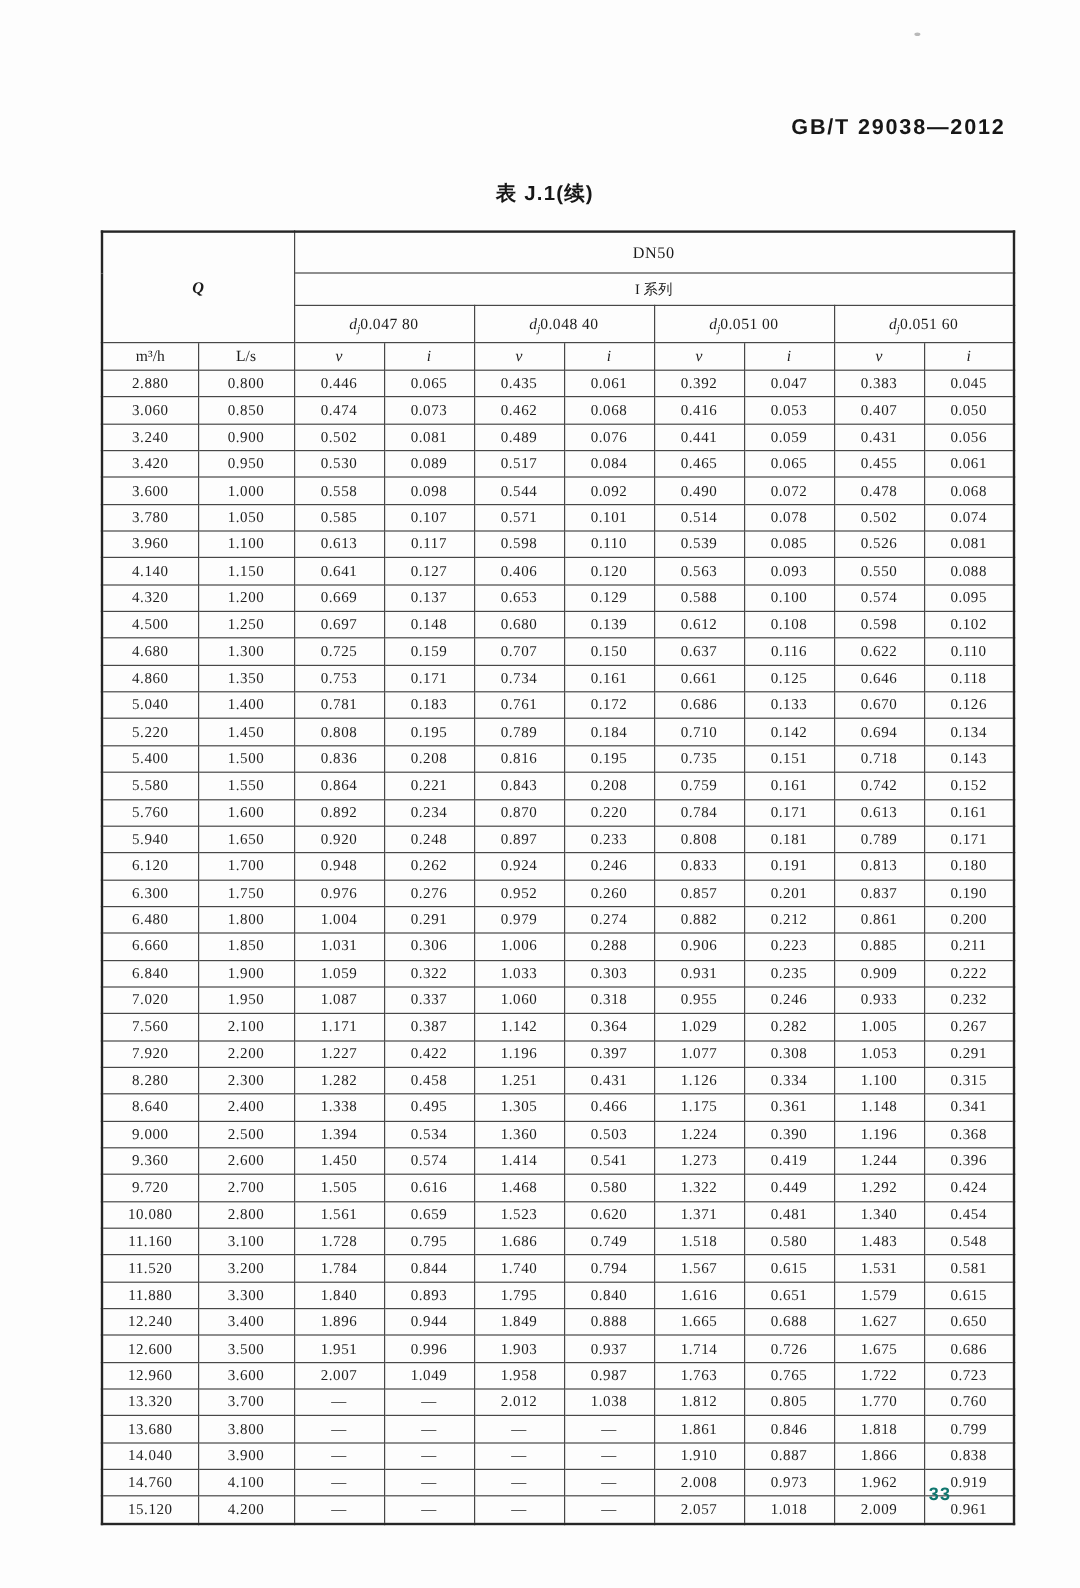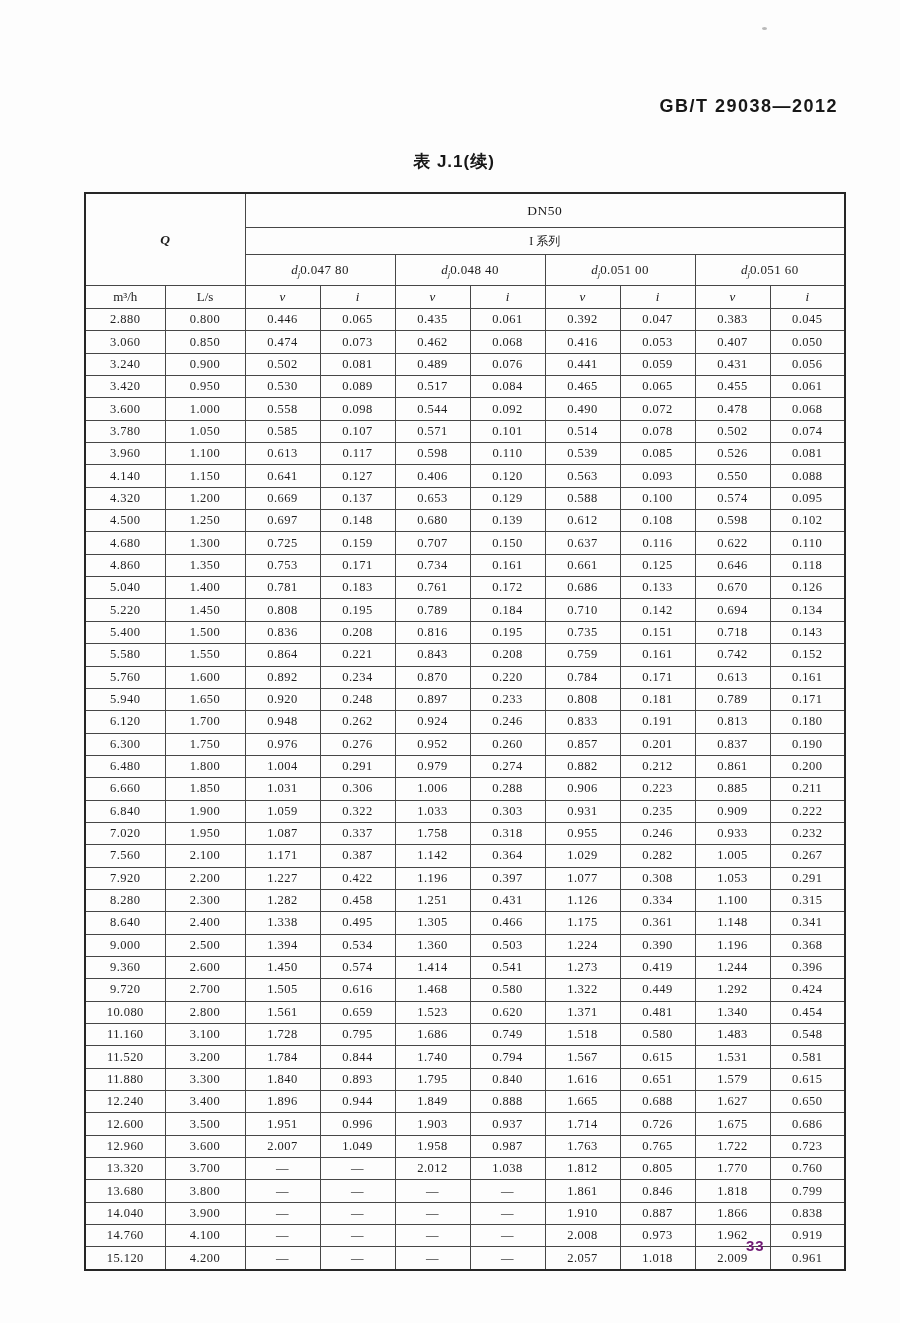--- a/index.html
+++ b/index.html
@@ -77,26 +77,26 @@
     font-size: 15.5px;
   }
   .var-label { font-style: italic; font-size: 13px; }
   .dsym { font-style: italic; }
   .dsub { font-style: italic; font-size: 9px; vertical-align: -3px; }
   .dval { letter-spacing: 0.4px; }
 
   .page-number {
     position: absolute;
     top: 1237px;
-    left: 746px;
+    left: 774px;
     font-family: "Liberation Sans", "DejaVu Sans", sans-serif;
     font-weight: bold;
     font-size: 15px;
     letter-spacing: 1px;
-    color: #701a75;
+    color: #0f766e;
   }
   .speck {
     position: absolute;
     top: 27px;
     left: 762px;
     width: 5px;
     height: 3px;
     background: #b9b9b9;
     border-radius: 50%;
   }
@@ -428,21 +428,21 @@
             <td>0.931</td>
             <td>0.235</td>
             <td>0.909</td>
             <td>0.222</td>
           </tr>
           <tr class="data-row">
             <td>7.020</td>
             <td>1.950</td>
             <td>1.087</td>
             <td>0.337</td>
-            <td>1.758</td>
+            <td>1.060</td>
             <td>0.318</td>
             <td>0.955</td>
             <td>0.246</td>
             <td>0.933</td>
             <td>0.232</td>
           </tr>
           <tr class="data-row">
             <td>7.560</td>
             <td>2.100</td>
             <td>1.171</td>

